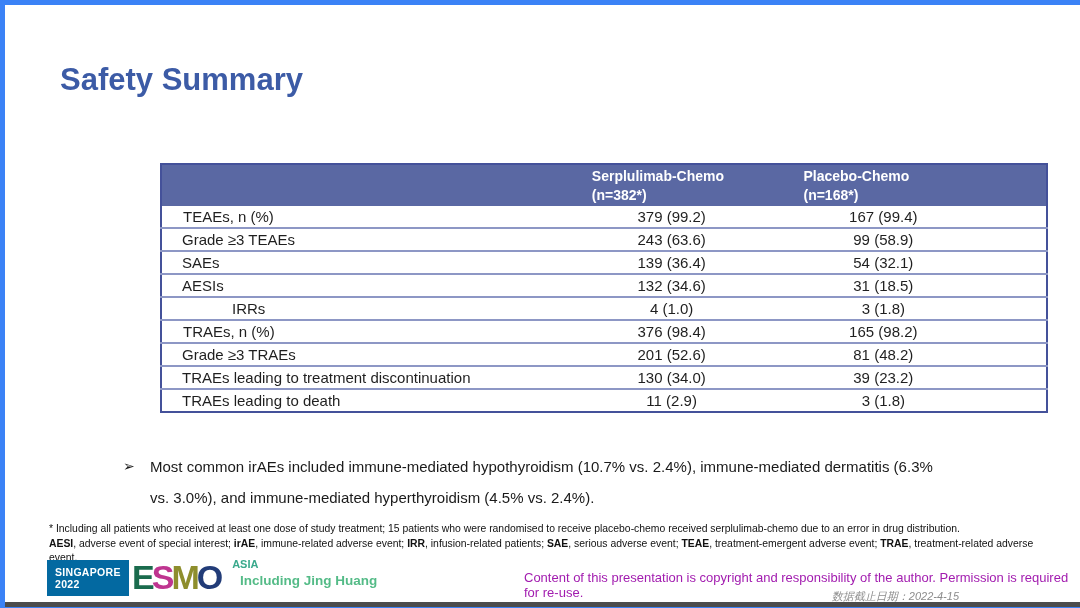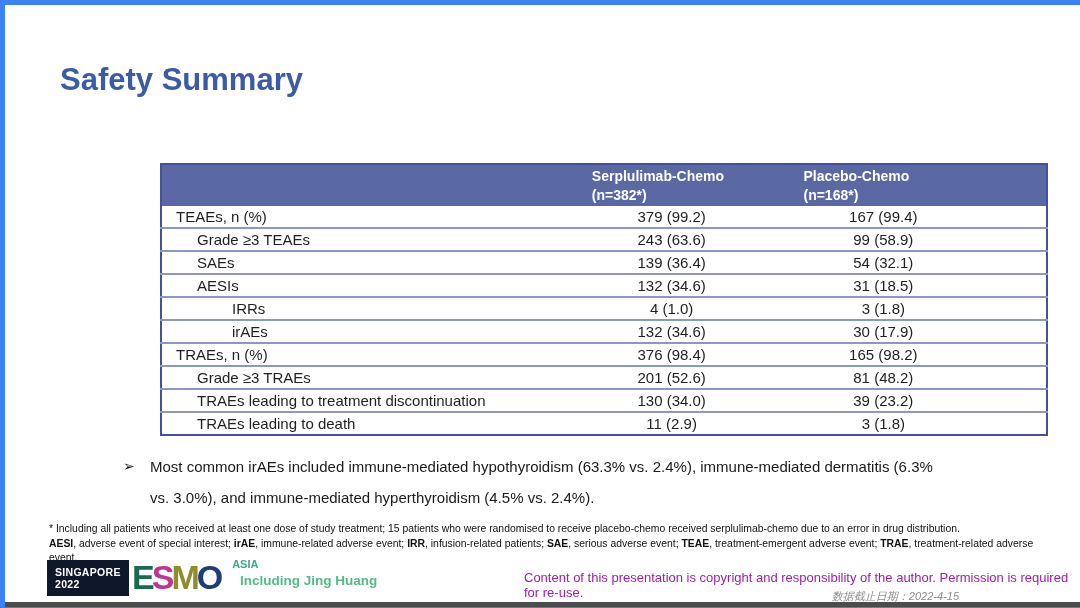--- a/index.html
+++ b/index.html
@@ -18,36 +18,36 @@
                    line-height:1.35;vertical-align:middle;}
   .safety-table th .nline{display:block;}
   .safety-table{border:2px solid #44519a;}
   .safety-table tbody td{border-bottom:2px solid #8d97c5;height:21px;
                          font-size:15px;color:#1f1f1f;background:#ffffff;}
   .safety-table tbody tr:last-child td{border-bottom:none;}
   .col-label{width:350px;}
   .col-val{width:183px;}
   .col-spacer{width:50px;}
   td.lbl{text-align:left;}
-  td.lbl.ind0{padding-left:14px;}
-  td.lbl.ind1{padding-left:35px;}
+  td.lbl.ind0{padding-left:21px;}
+  td.lbl.ind1{padding-left:20px;}
   td.lbl.ind2{padding-left:70px;}
   td.val{text-align:center;}
   th.hcell{padding-left:26px;}
 
   .bullet{position:absolute;left:118px;top:446px;width:812px;display:flex;
           font-size:15px;color:#1a1a1a;line-height:31px;}
   .bullet .marker{width:27px;flex:0 0 27px;font-size:14px;color:#1a1a1a;}
   .bullet .text{flex:1;}
 
   .footnotes{position:absolute;left:44px;top:517px;width:1010px;
              font-size:10.4px;color:#111111;line-height:14.5px;}
 
   .footer-logo{position:absolute;left:42px;top:555px;display:flex;align-items:flex-start;}
-  .event-box{background:#0f172a;color:#ffffff;font-size:10.5px;font-weight:bold;
+  .event-box{background:#0369a1;color:#ffffff;font-size:10.5px;font-weight:bold;
              line-height:12px;padding:6px 6px 6px 8px;width:68px;height:24px;
              letter-spacing:0.3px;}
   .esmo-letters{font-size:34px;font-weight:bold;letter-spacing:-3px;line-height:34px;
                 margin-left:3px;font-family:"Liberation Sans",sans-serif;}
   .asia-label{font-size:11px;font-weight:bold;color:#3aa98c;margin-left:12px;
               position:relative;top:-2px;letter-spacing:0px;}
 
   .presenter{position:absolute;left:235px;top:568px;font-size:13.5px;font-weight:bold;
              color:#54bb87;}
   .copyright{position:absolute;left:519px;top:565px;font-size:13px;color:#a21caf;}
@@ -107,26 +107,20 @@
           <td class="val">31 (18.5)</td>
           <td></td>
         </tr>
         <tr>
           <td class="lbl ind2">IRRs</td>
           <td class="val">4 (1.0)</td>
           <td class="val">3 (1.8)</td>
           <td></td>
         </tr>
         <tr>
-          <td class="lbl ind2">irAEs</td>
-          <td class="val">132 (34.6)</td>
-          <td class="val">30 (17.9)</td>
-          <td></td>
-        </tr>
-        <tr>
           <td class="lbl ind0">TRAEs, n (%)</td>
           <td class="val">376 (98.4)</td>
           <td class="val">165 (98.2)</td>
           <td></td>
         </tr>
         <tr>
           <td class="lbl ind1">Grade ≥3 TRAEs</td>
           <td class="val">201 (52.6)</td>
           <td class="val">81 (48.2)</td>
           <td></td>
@@ -141,21 +135,21 @@
           <td class="lbl ind1">TRAEs leading to death</td>
           <td class="val">11 (2.9)</td>
           <td class="val">3 (1.8)</td>
           <td></td>
         </tr>
       </tbody>
   </table>
 
   <div class="bullet">
     <span class="marker">➢</span>
-    <span class="text">Most common irAEs included immune-mediated hypothyroidism (63.3% vs. 2.4%), immune-mediated dermatitis (6.3% vs. 3.0%), and immune-mediated hyperthyroidism (4.5% vs. 2.4%).</span>
+    <span class="text">Most common irAEs included immune-mediated hypothyroidism (10.7% vs. 2.4%), immune-mediated dermatitis (6.3% vs. 3.0%), and immune-mediated hyperthyroidism (4.5% vs. 2.4%).</span>
   </div>
 
   <div class="footnotes">
     <div>* Including all patients who received at least one dose of study treatment; 15 patients who were randomised to receive placebo-chemo received serplulimab-chemo due to an error in drug distribution.</div>
     <div><b>AESI</b><span>, adverse event of special interest; </span><b>irAE</b><span>, immune-related adverse event; </span><b>IRR</b><span>, infusion-related patients; </span><b>SAE</b><span>, serious adverse event; </span><b>TEAE</b><span>, treatment-emergent adverse event; </span><b>TRAE</b><span>, treatment-related adverse event.</span></div>
   </div>
 
   <div class="footer-logo">
     <div class="event-box">
       <span>SINGAPORE</span><br>

